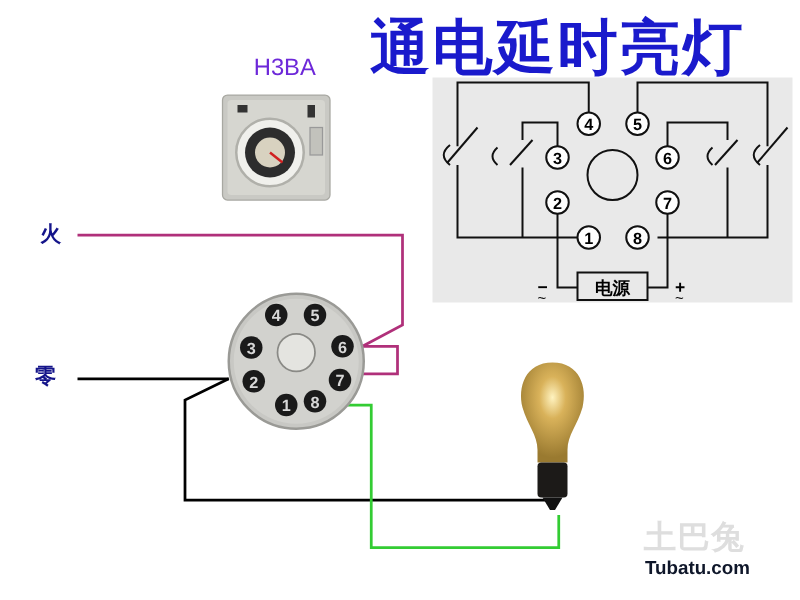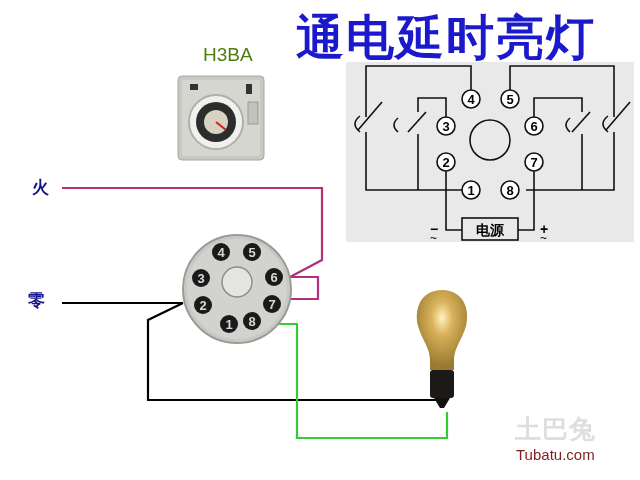--- a/index.html
+++ b/index.html
@@ -1,22 +1,22 @@
 <!DOCTYPE html>
 <html><head>
 <meta charset="utf-8">
 <style>
   html, body { margin:0; padding:0; background:#ffffff; }
   #root { position:relative; width:640px; height:480px; overflow:hidden; background:#ffffff; font-family:"DejaVu Sans", sans-serif; }
   .title { position:absolute; left:296px; top:6px; font-size:48px; font-weight:bold; color:#1a1acc; letter-spacing:2px; font-family:"DejaVu Serif", serif; white-space:nowrap; }
-  .model { position:absolute; left:203px; top:44px; font-size:19px; color:#4d7c0f; font-family:"Liberation Sans", sans-serif; }
+  .model { position:absolute; left:203px; top:44px; font-size:19px; color:#6d28d9; font-family:"Liberation Sans", sans-serif; }
   .label-cn { position:absolute; font-size:17px; font-weight:bold; color:#14148a; font-family:"DejaVu Serif", serif; }
   .schem { position:absolute; left:346px; top:62px; width:288px; height:180px; background:#e9e9e9; }
   .watermark { position:absolute; left:515px; top:412px; color:#dedede; font-size:26px; font-weight:bold; letter-spacing:1px;text-align:right; }
-  .watermark-en { position:absolute; left:516px; top:446px; color:#7f1d1d; font-size:15px; font-weight:normal; font-family:"Liberation Sans", sans-serif; }
+  .watermark-en { position:absolute; left:516px; top:446px; color:#0f172a; font-size:15px; font-weight:bold; font-family:"Liberation Sans", sans-serif; }
   svg text { font-family:"Liberation Sans", sans-serif; }
 </style>
 </head>
 <body>
 
 <div id="root">
 
   <div class="title">通电延时亮灯</div>
   <div class="model">H3BA</div>
 

